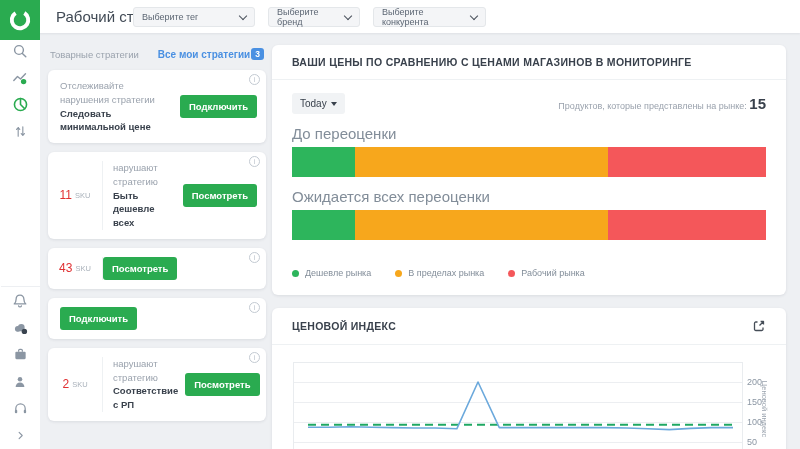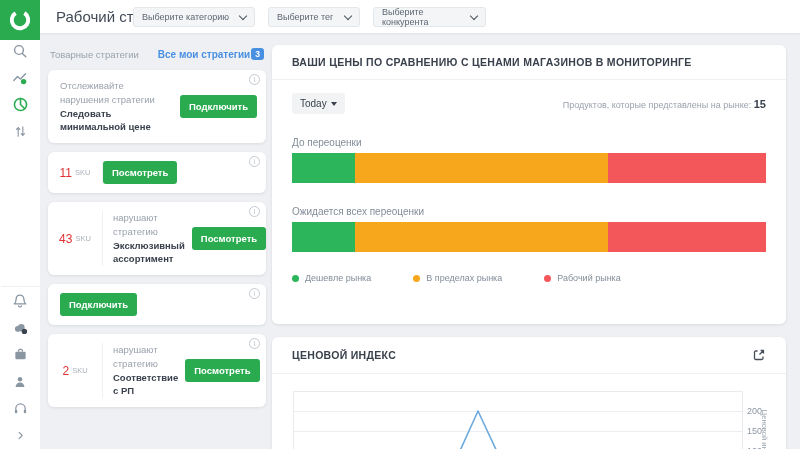--- a/index.html
+++ b/index.html
@@ -45,51 +45,51 @@
   .card-btn{flex:none;background:#2aab50;border:none;color:#fff;font-weight:700;font-size:9.5px;
             padding:6px 9px;border-radius:3px;cursor:pointer;font-family:inherit}
   .info-i{position:absolute;top:4px;right:6px;width:9px;height:9px;border:1px solid #c3cad2;
           border-radius:50%;color:#b9c0c9;font-size:7px;line-height:9px;text-align:center;cursor:pointer}
   
   .main{position:absolute;left:272px;top:45px;width:514px}
   .panel{background:#fff;border-radius:6px;box-shadow:0 1px 3px rgba(42,53,71,.1)}
   .panel-title-row{display:flex;align-items:center;justify-content:space-between;
                    padding:11px 20px;border-bottom:1px solid #eef1f3}
   .panel-title{font-size:10.5px;font-weight:700;color:#39414c;letter-spacing:.3px}
-  .panel1{height:279px;box-sizing:border-box;overflow:hidden}
+  .panel1{height:250px;box-sizing:border-box;overflow:hidden}
   .p1-body{padding:13px 20px 0}
   .p1-toprow{display:flex;align-items:center;justify-content:space-between}
   .today-btn{background:#f1f3f5;border:none;border-radius:3px;padding:5px 8px;font-size:10px;
              color:#39414c;display:flex;align-items:center;gap:4px;cursor:pointer;font-family:inherit}
   .caret{width:0;height:0;border-left:3.5px solid transparent;border-right:3.5px solid transparent;
          border-top:4px solid #39414c}
   .products-label{font-size:9px;color:#9aa2ad}
-  .products-label b{color:#39414c;font-size:11px}
-  .bar-label{font-size:10px;color:#828d99;margin:23px 0 5px}
+  .products-label b{color:#39414c;font-size:15px}
+  .bar-label{font-size:15px;color:#828d99;margin:11px 0 5px}
   .bar{display:flex;height:30px;overflow:hidden}
   .seg{height:100%}
-  .legend{display:flex;gap:42px;margin-top:21px}
+  .legend{display:flex;gap:24px;margin-top:28px}
   .legend-item{display:flex;align-items:center;gap:6px;font-size:9px;color:#828d99}
   .dot{width:7px;height:7px;border-radius:50%;display:inline-block}
   .panel2{margin-top:13px;height:160px;overflow:hidden}
   .expand-btn{background:none;border:none;padding:0;cursor:pointer;display:flex}
   .chart-wrap{padding:4px 6px 0 8px}
 </style>
 </head>
 <body>
 
 <div class="header">
   <span class="app-title">Рабочий стол</span>
   <div class="filters">
     <div class="filter">
-      <span>Выберите категорию</span>
+      <span>Выберите тег</span>
       <i class="chev"></i>
     </div>
     <div class="filter">
-      <span>Выберите тег</span>
+      <span>Выберите бренд</span>
       <i class="chev"></i>
     </div>
     <div class="filter">
       <span>Выберите конкурента</span>
       <i class="chev"></i>
     </div>
   </div>
 </div>
 <div class="logo">
   <svg width="26" height="26" viewBox="0 0 24 24">
@@ -180,29 +180,29 @@
         <span class="info-i">i</span>
         <div class="card-text"><span>Отслеживайте нарушения стратегии </span><b>Следовать минимальной цене</b></div>
         <button class="card-btn">Подключить</button>
       </div>
       <div class="card violation">
         <span class="info-i">i</span>
         <div class="card-count">
           <span class="count-num">11</span>
           <span class="count-unit">SKU</span>
         </div>
+        <div class="card-text"><span>нарушают стратегию </span><b>Быть дешевле всех</b></div>
         <button class="card-btn">Посмотреть</button>
       </div>
       <div class="card violation">
         <span class="info-i">i</span>
         <div class="card-count">
           <span class="count-num">43</span>
           <span class="count-unit">SKU</span>
         </div>
-        <div class="card-text"><span>нарушают стратегию </span><b>Эксклюзивный ассортимент</b></div>
         <button class="card-btn">Посмотреть</button>
       </div>
       <div class="card">
         <span class="info-i">i</span>
         <button class="card-btn">Подключить</button>
       </div>
       <div class="card violation">
         <span class="info-i">i</span>
         <div class="card-count">
           <span class="count-num">2</span>

